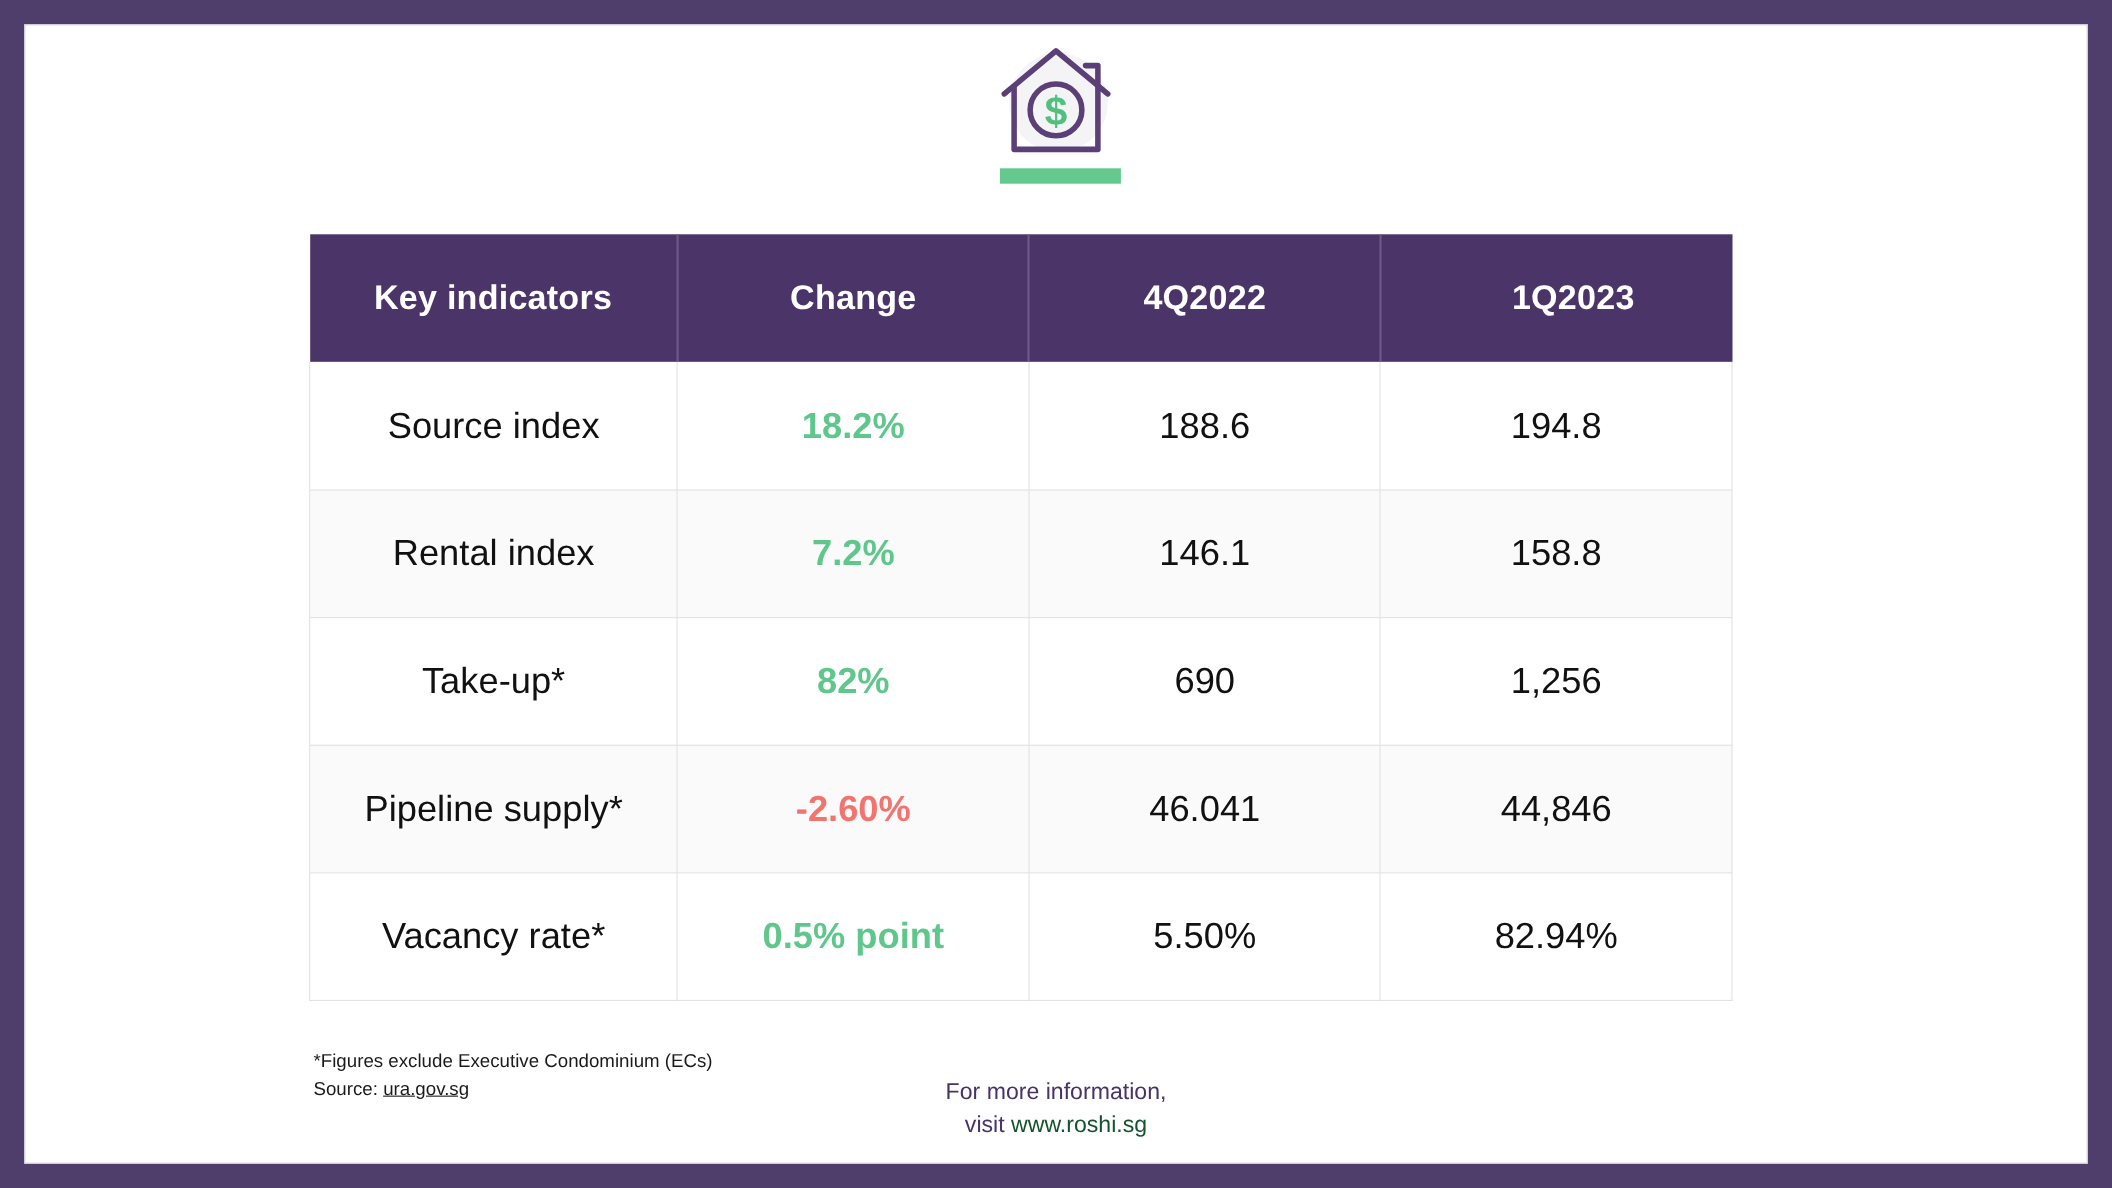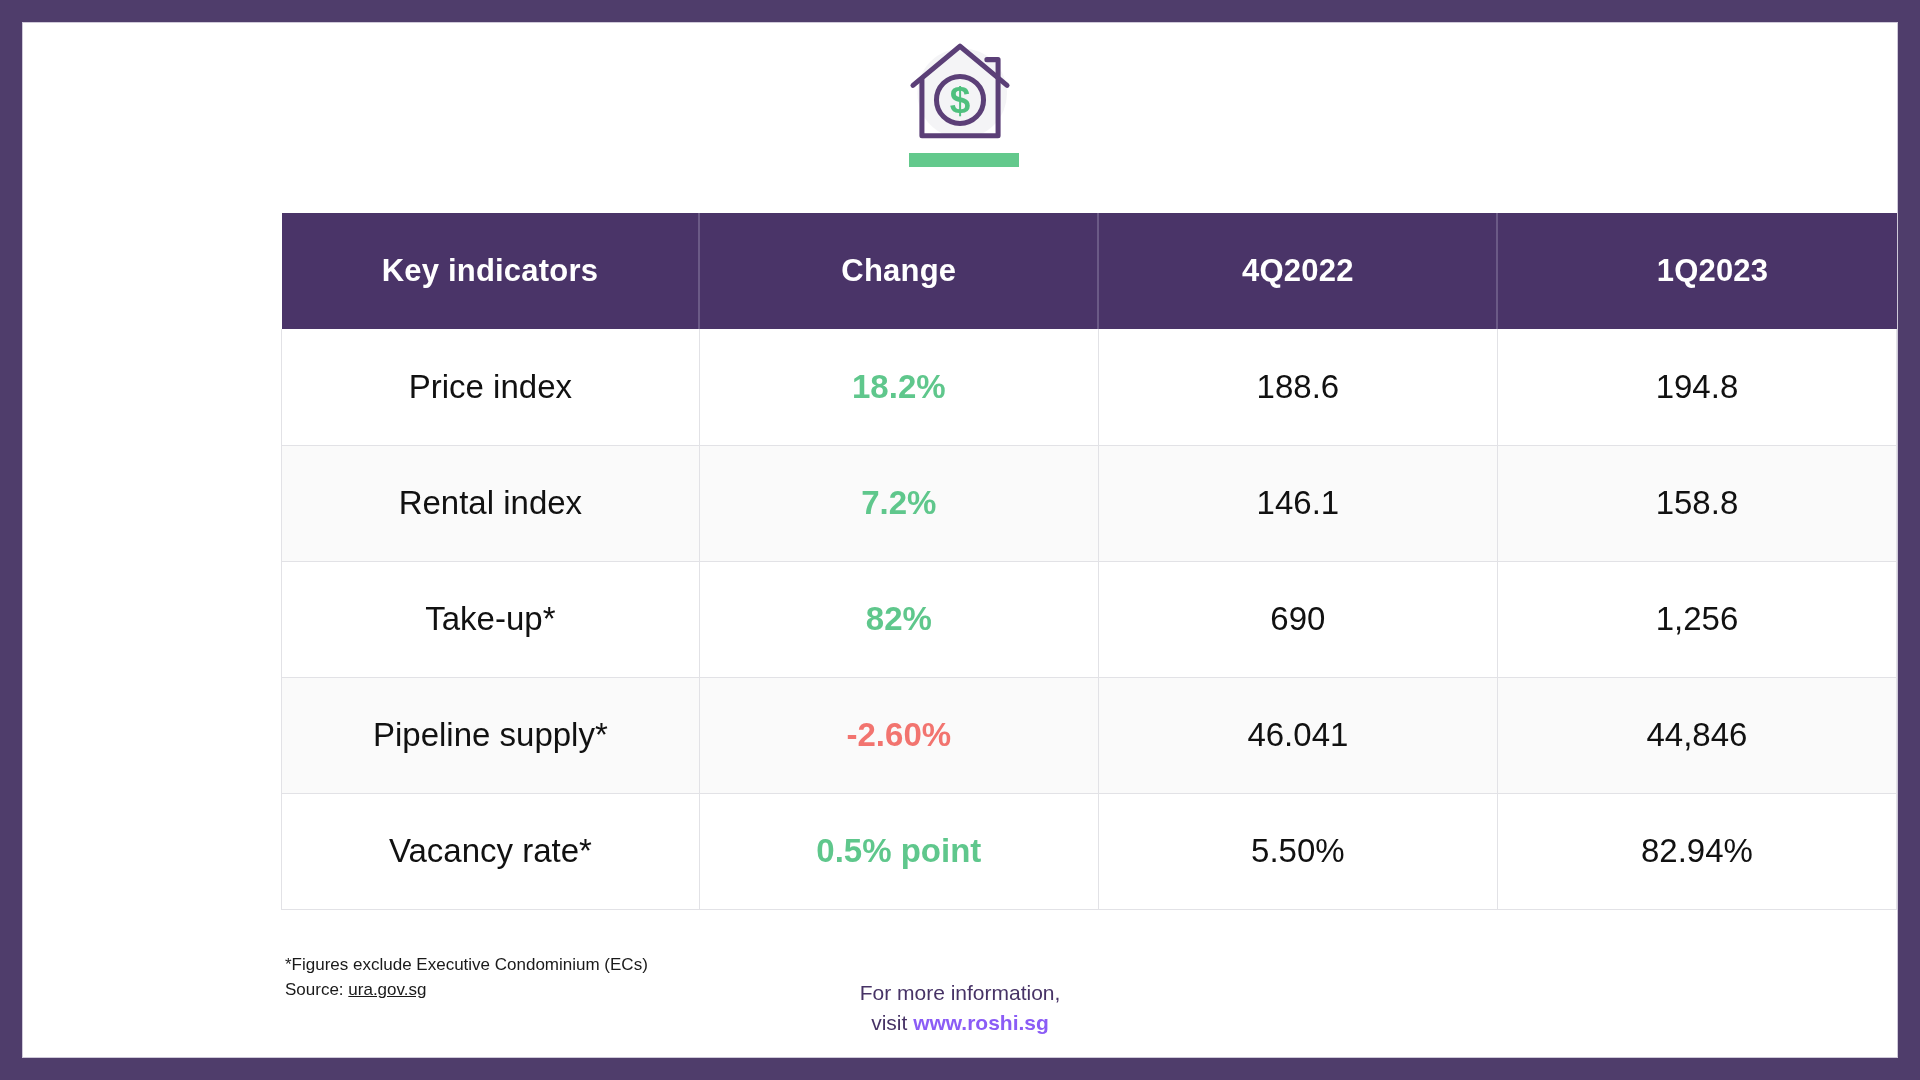--- a/index.html
+++ b/index.html
@@ -47,21 +47,21 @@
     position:absolute;
     left:886px; top:130px;
     width:110px; height:14px;
     background:#63C98C;
   }
 
   
   .table-wrap {
     position:absolute;
     left:258px; top:190px;
-    width:1616px;
+    width:1294px;
   }
   table {
     width:100%;
     border-collapse:collapse;
     table-layout:fixed;
   }
   thead th {
     background:#4A3468;
     color:#FFFFFF;
     font-size:31px;
@@ -110,21 +110,21 @@
   }
 
   .cta {
     position:absolute;
     left:0; top:955px; width:100%;
     text-align:center;
     font-size:21px;
     color:#473366;
     line-height:1.42;
   }
-  .cta .brand { color:#8b5cf6; font-weight:bold; }
+  .cta .brand { color:#14532d; font-weight:normal; }
 </style>
 </head>
 <body>
 
 <div class="frame">
   <div class="canvas">
 
     <div class="header">
       <svg class="house-icon" viewBox="0 0 100 100">
         <circle cx="52" cy="52" r="40" fill="#F4F4F6"></circle>
@@ -148,21 +148,21 @@
         <thead>
           <tr>
             <th>Key indicators</th>
             <th>Change</th>
             <th>4Q2022</th>
             <th>1Q2023</th>
           </tr>
         </thead>
         <tbody>
           <tr>
-            <td>Price index</td>
+            <td>Source index</td>
             <td class="change up">18.2%</td>
             <td>188.6</td>
             <td>194.8</td>
           </tr>
           <tr>
             <td>Rental index</td>
             <td class="change up">7.2%</td>
             <td>146.1</td>
             <td>158.8</td>
           </tr>

